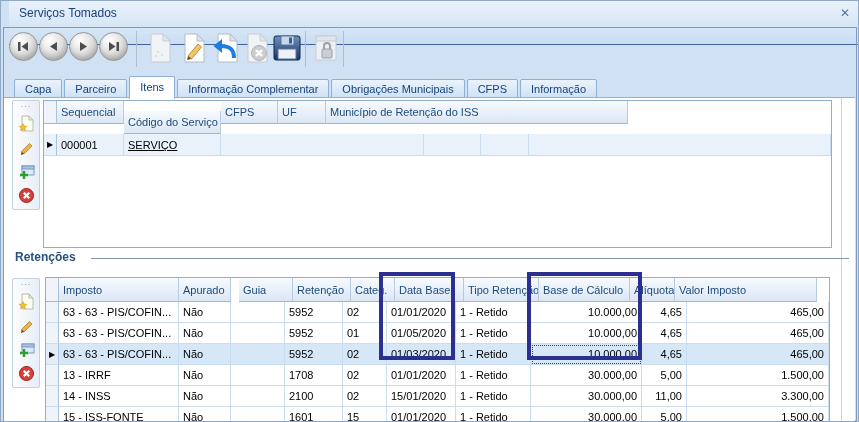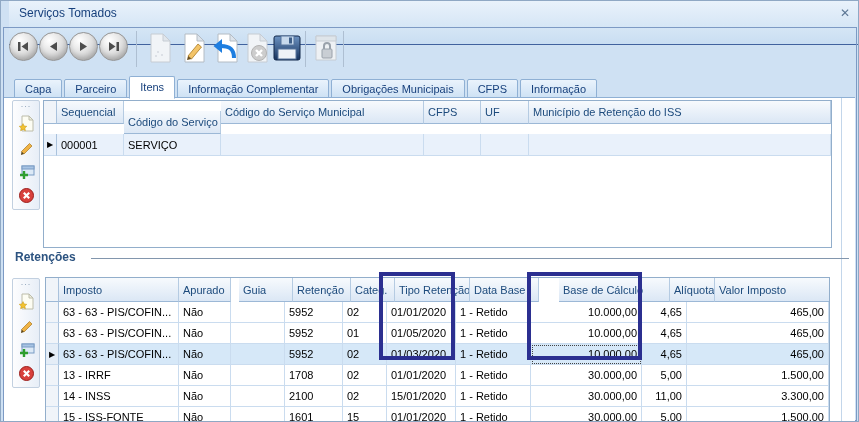--- a/index.html
+++ b/index.html
@@ -203,29 +203,28 @@
         <path d="M5.8 5.8 L11.2 11.2 M11.2 5.8 L5.8 11.2" stroke="#ffffff" stroke-width="2.2"></path>
       </svg>
     </span>
   </div>
 
   <div class="grid" id="grid-items">
       <div class="grid-header">
         <div class="grid-headcell marker" style="width: 13px; height: 23px;"></div>
         <div class="grid-headcell" style="width: 67px; height: 23px;">Sequencial</div>
         <div class="grid-headcell" style="width: 97px; height: 23px; margin-top: 10px;">Código do Serviço</div>
-        <div class="grid-headcell" style="width: 203px; height: 23px;">Código do Serviço Municipal</div>
         <div class="grid-headcell" style="width: 57px; height: 23px; text-align: center;">CFPS</div>
         <div class="grid-headcell" style="width: 48px; height: 23px;">UF</div>
         <div class="grid-headcell" style="width: 302px; height: 23px;">Município de Retenção do ISS</div>
       </div>
       <div class="grid-row selected" style="height: 22px;">
         <div class="grid-cell marker" style="width: 13px; height: 22px;">▶</div>
         <div class="grid-cell" style="width: 67px; height: 22px;">000001</div>
-        <div class="grid-cell" style="width: 97px; height: 22px;">SERVIÇO</div>
+        <div class="grid-cell" style="width: 97px; height: 22px; text-decoration: underline;">SERVIÇO</div>
         <div class="grid-cell" style="width: 203px; height: 22px;"></div>
         <div class="grid-cell" style="width: 57px; height: 22px;"></div>
         <div class="grid-cell" style="width: 48px; height: 22px;"></div>
         <div class="grid-cell" style="width: 302px; height: 22px;"></div>
       </div>
     </div>
 
   <span class="group-label">Retenções</span>
   <span class="group-line"></span>
 
@@ -260,23 +259,23 @@
   </div>
 
   <div class="grid" id="grid-retencoes">
       <div class="grid-header">
         <div class="grid-headcell marker" style="width: 13px; height: 24px;"></div>
         <div class="grid-headcell" style="width: 120px; height: 24px;">Imposto</div>
         <div class="grid-headcell" style="width: 52px; height: 24px;">Apurado</div>
         <div class="grid-headcell" style="width: 54px; height: 24px; margin-left: 8px;">Guia</div>
         <div class="grid-headcell" style="width: 58px; height: 24px;">Retenção</div>
         <div class="grid-headcell" style="width: 44px; height: 24px;">Categ.</div>
+        <div class="grid-headcell" style="width: 69px; height: 24px;">Data Base</div>
         <div class="grid-headcell" style="width: 75px; height: 24px;">Tipo Retenção</div>
-        <div class="grid-headcell" style="width: 69px; height: 24px;">Data Base</div>
-        <div class="grid-headcell" style="width: 111px; height: 24px; margin-left: 20px;">Base de Cálculo</div>
+        <div class="grid-headcell" style="width: 91px; height: 24px;">Base de Cálculo</div>
         <div class="grid-headcell" style="width: 45px; height: 24px;">Alíquota</div>
         <div class="grid-headcell" style="width: 142px; height: 24px;">Valor Imposto</div>
       </div>
       <div class="grid-row" style="height: 21px;">
         <div class="grid-cell marker" style="width: 13px; height: 21px;"></div>
         <div class="grid-cell" style="width: 120px; height: 21px;">63 - 63 - PIS/COFIN...</div>
         <div class="grid-cell" style="width: 52px; height: 21px;">Não</div>
         <div class="grid-cell" style="width: 54px; height: 21px;"></div>
         <div class="grid-cell" style="width: 58px; height: 21px;">5952</div>
         <div class="grid-cell" style="width: 44px; height: 21px;">02</div>

